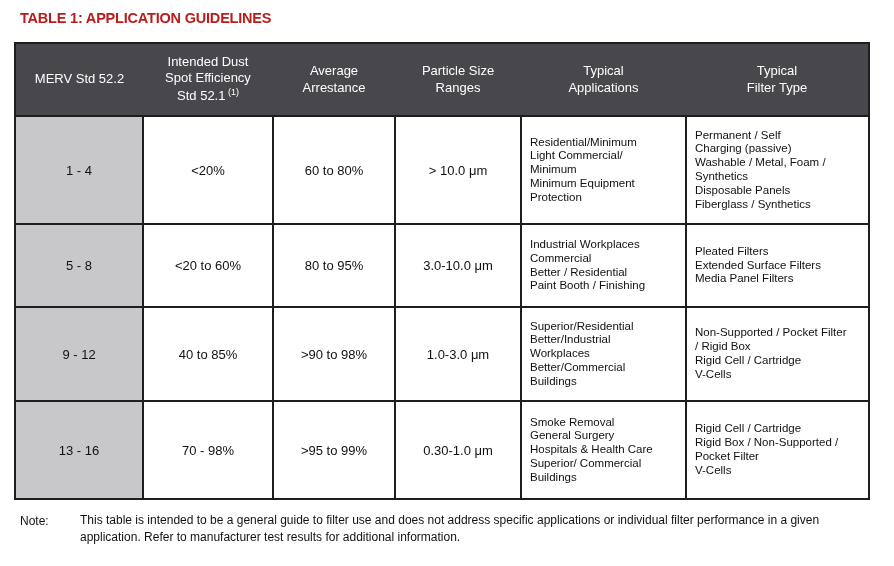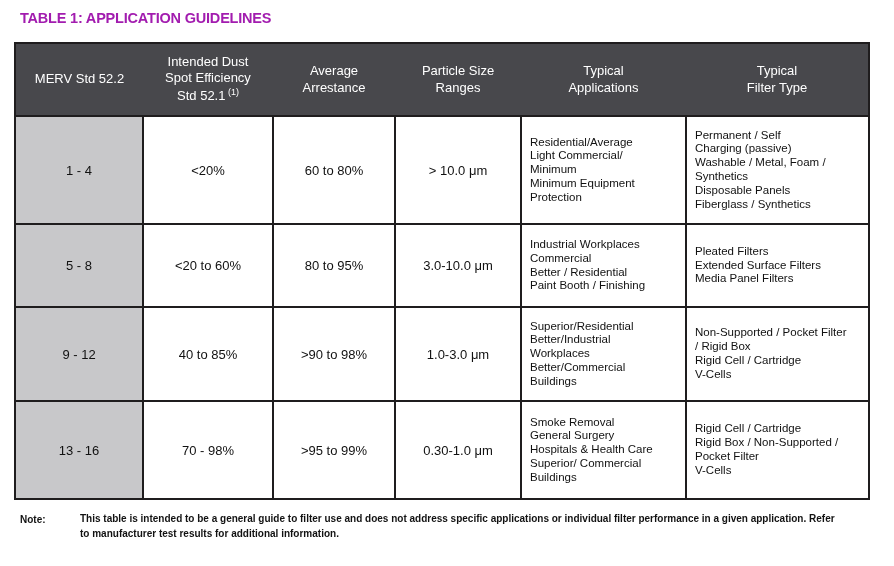--- a/index.html
+++ b/index.html
@@ -12,21 +12,21 @@
     color: #111111;
     overflow: hidden;
   }
   .title {
     position: absolute;
     left: 20px;
     top: 10px;
     font-size: 14.5px;
     font-weight: bold;
     letter-spacing: -0.2px;
-    color: #a21caf;
+    color: #b91c1c;
   }
   table.merv-table {
     position: absolute;
     left: 14px;
     top: 42px;
     width: 854px;
     border-collapse: collapse;
     table-layout: fixed;
     border: 2px solid var(--border, #1f1d1e);
   }
@@ -72,22 +72,22 @@
     font-size: 11.5px;
     line-height: 1.2;
     padding: 6px 4px 6px 8px;
   }
 
   .note {
     position: absolute;
     left: 20px;
     top: 512px;
     width: 850px;
-    font-size: 10px;
-    font-weight: bold;
+    font-size: 12px;
+    font-weight: normal;
     color: #121212;
   }
   .note-label { position: absolute; left: 0; top: 2px; }
   .note-text { margin-left: 60px; width: 758px; }
   .note-text p { margin: 0; padding: 0; line-height: 1.45; }
 </style>
 </head>
 <body>
 
 <div class="page">
@@ -131,21 +131,21 @@
           </th>
         </tr>
       </thead>
     <tbody id="table-body">
         <tr>
           <td class="col-merv">1 - 4</td>
           <td class="col-efficiency">&lt;20%</td>
           <td class="col-arrestance">60 to 80%</td>
           <td class="col-particle">&gt; 10.0 μm</td>
           <td class="col-applications">
-            <div>Residential/Average</div>
+            <div>Residential/Minimum</div>
             <div>Light Commercial/</div>
             <div>Minimum</div>
             <div>Minimum Equipment</div>
             <div>Protection</div>
           </td>
           <td class="col-filter_type">
             <div>Permanent / Self</div>
             <div>Charging (passive)</div>
             <div>Washable / Metal, Foam /</div>
             <div>Synthetics</div>

